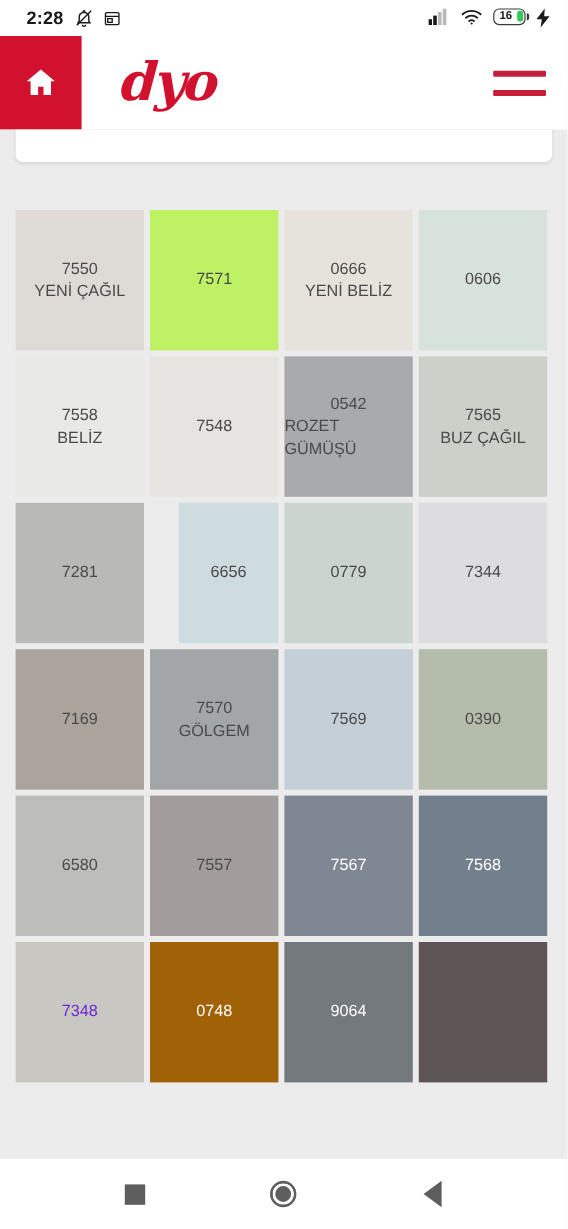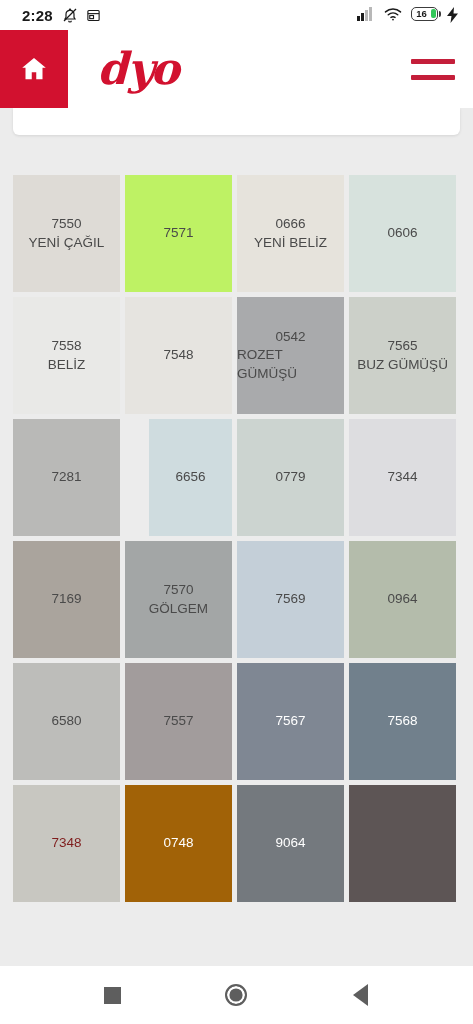--- a/index.html
+++ b/index.html
@@ -213,21 +213,21 @@
         </div>
         <div class="swatch" style="background: rgb(230, 228, 224); color: rgb(74, 74, 74);">
           <span class="sw-code">7548</span>
         </div>
         <div class="swatch" style="background: rgb(169, 170, 172); color: rgb(74, 74, 74);">
           <span class="sw-code">0542</span>
           <span class="sw-name">ROZET GÜMÜŞÜ</span>
         </div>
         <div class="swatch" style="background: rgb(204, 208, 201); color: rgb(74, 74, 74);">
           <span class="sw-code">7565</span>
-          <span class="sw-name">BUZ GÜMÜŞÜ</span>
+          <span class="sw-name">BUZ ÇAĞIL</span>
         </div>
         <div class="swatch" style="background: rgb(185, 185, 183); color: rgb(74, 74, 74);">
           <span class="sw-code">7281</span>
         </div>
         <div class="swatch" style="background: rgb(207, 220, 223); color: rgb(74, 74, 74); margin-left: 24px;">
           <span class="sw-code">6656</span>
         </div>
         <div class="swatch" style="background: rgb(204, 212, 208); color: rgb(74, 74, 74);">
           <span class="sw-code">0779</span>
         </div>
@@ -238,35 +238,35 @@
           <span class="sw-code">7169</span>
         </div>
         <div class="swatch" style="background: rgb(163, 166, 166); color: rgb(74, 74, 74);">
           <span class="sw-code">7570</span>
           <span class="sw-name">GÖLGEM</span>
         </div>
         <div class="swatch" style="background: rgb(196, 207, 216); color: rgb(74, 74, 74);">
           <span class="sw-code">7569</span>
         </div>
         <div class="swatch" style="background: rgb(180, 188, 171); color: rgb(74, 74, 74);">
-          <span class="sw-code">0964</span>
+          <span class="sw-code">0390</span>
         </div>
         <div class="swatch" style="background: rgb(189, 189, 186); color: rgb(74, 74, 74);">
           <span class="sw-code">6580</span>
         </div>
         <div class="swatch" style="background: rgb(162, 156, 156); color: rgb(74, 74, 74);">
           <span class="sw-code">7557</span>
         </div>
         <div class="swatch" style="background: rgb(127, 135, 147); color: rgb(255, 255, 255);">
           <span class="sw-code">7567</span>
         </div>
         <div class="swatch" style="background: rgb(113, 128, 140); color: rgb(255, 255, 255);">
           <span class="sw-code">7568</span>
         </div>
-        <div class="swatch" style="background: rgb(200, 199, 193); color: #7f1d1d;">
+        <div class="swatch" style="background: rgb(200, 199, 193); color: #6d28d9;">
           <span class="sw-code">7348</span>
         </div>
         <div class="swatch" style="background: #a16207; color: rgb(255, 255, 255);">
           <span class="sw-code">0748</span>
         </div>
         <div class="swatch" style="background: rgb(116, 121, 126); color: rgb(255, 255, 255);">
           <span class="sw-code">9064</span>
         </div>
         <div class="swatch" style="background: rgb(93, 85, 85); color: rgb(255, 255, 255);">
           <span class="sw-code"></span>

